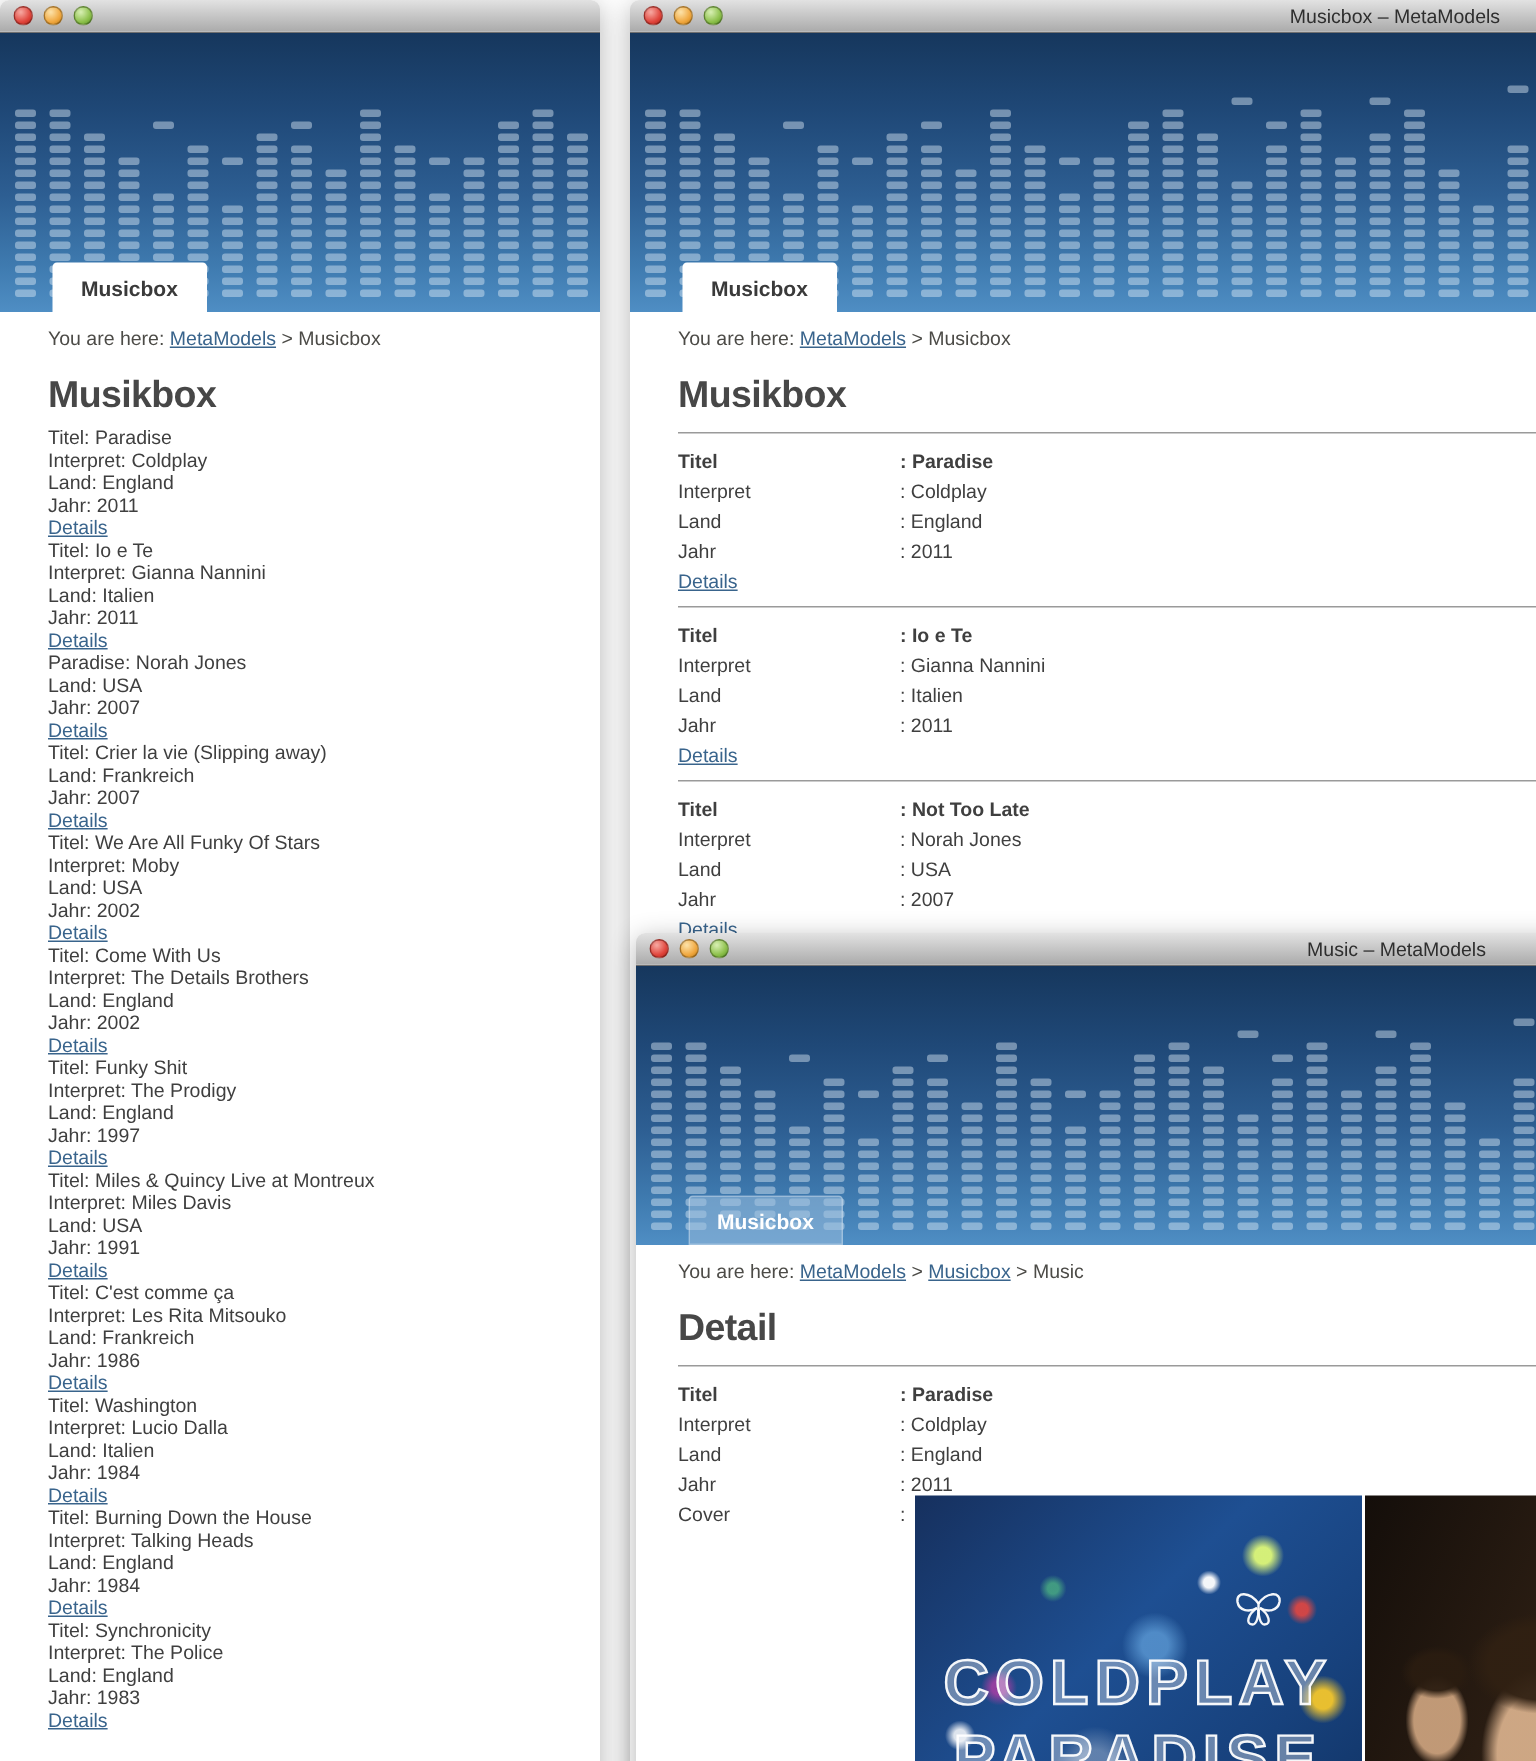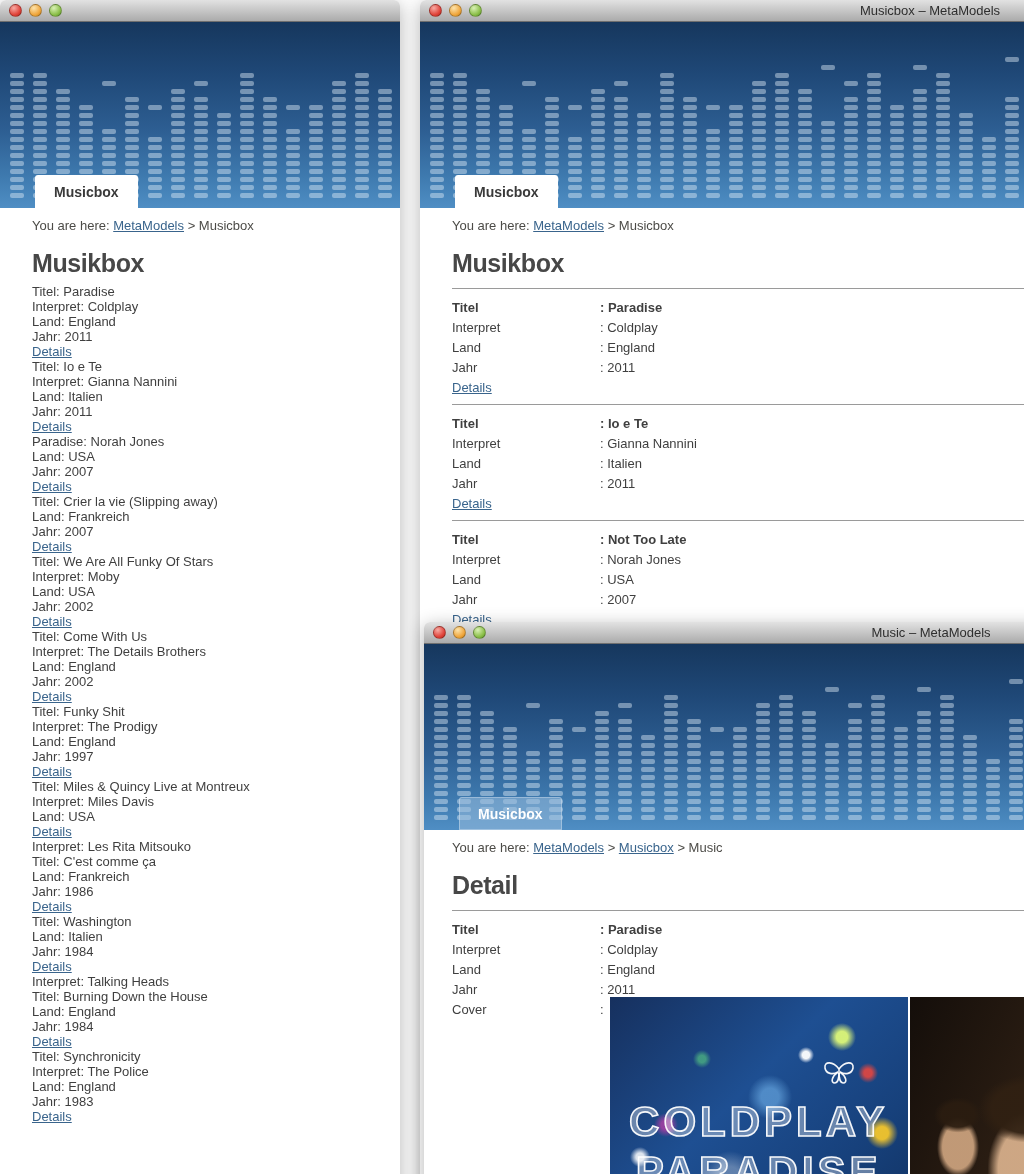--- a/index.html
+++ b/index.html
@@ -402,32 +402,34 @@
         <div class="line">Jahr: 2002</div>
         <div class="line"><a class="details-link" href="#">Details</a></div>
         <div class="line">Titel: Funky Shit</div>
         <div class="line">Interpret: The Prodigy</div>
         <div class="line">Land: England</div>
         <div class="line">Jahr: 1997</div>
         <div class="line"><a class="details-link" href="#">Details</a></div>
         <div class="line">Titel: Miles &amp; Quincy Live at Montreux</div>
         <div class="line">Interpret: Miles Davis</div>
         <div class="line">Land: USA</div>
+        <div class="line">Jahr: 1991</div>
         <div class="line"><a class="details-link" href="#">Details</a></div>
+        <div class="line">Titel: C'est comme ça</div>
         <div class="line">Interpret: Les Rita Mitsouko</div>
-        <div class="line">Titel: C'est comme ça</div>
         <div class="line">Land: Frankreich</div>
         <div class="line">Jahr: 1986</div>
         <div class="line"><a class="details-link" href="#">Details</a></div>
         <div class="line">Titel: Washington</div>
+        <div class="line">Interpret: Lucio Dalla</div>
         <div class="line">Land: Italien</div>
         <div class="line">Jahr: 1984</div>
         <div class="line"><a class="details-link" href="#">Details</a></div>
+        <div class="line">Titel: Burning Down the House</div>
         <div class="line">Interpret: Talking Heads</div>
-        <div class="line">Titel: Burning Down the House</div>
         <div class="line">Land: England</div>
         <div class="line">Jahr: 1984</div>
         <div class="line"><a class="details-link" href="#">Details</a></div>
         <div class="line">Titel: Synchronicity</div>
         <div class="line">Interpret: The Police</div>
         <div class="line">Land: England</div>
         <div class="line">Jahr: 1983</div>
         <div class="line"><a class="details-link" href="#">Details</a></div>
       </div>
   </div>

